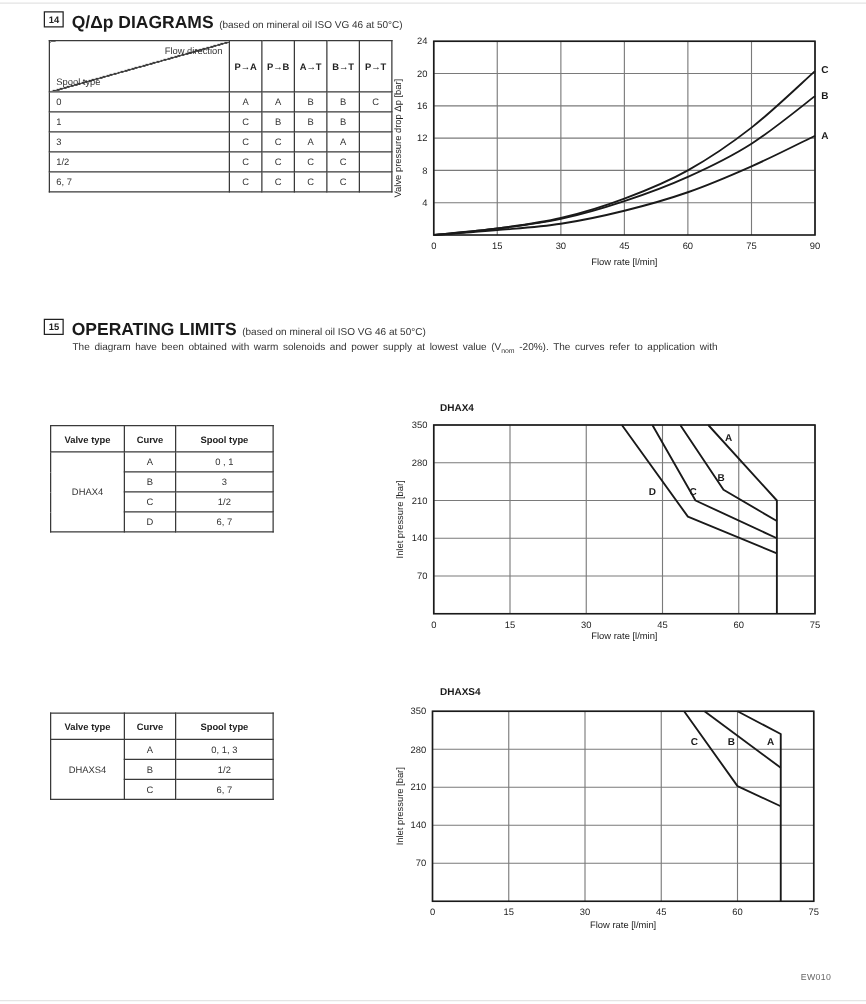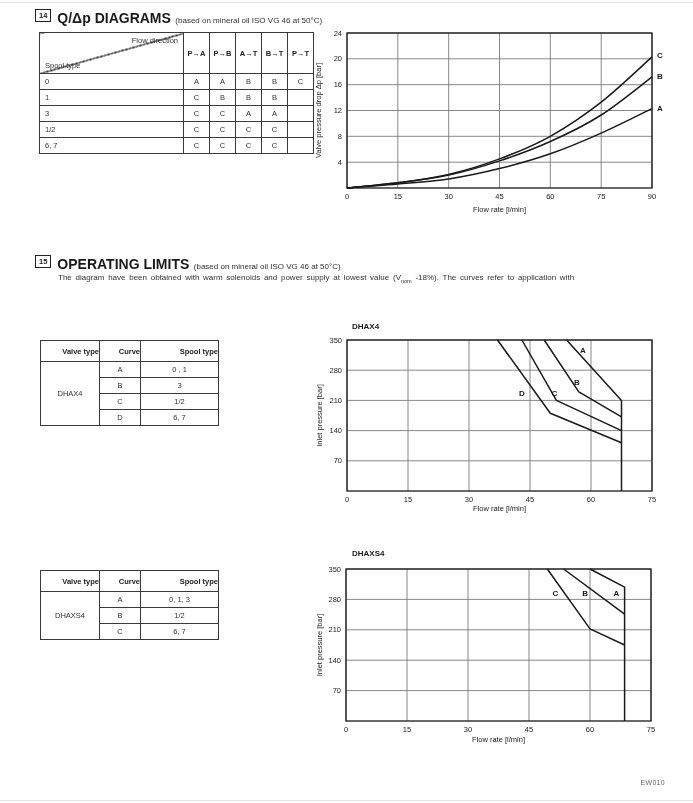--- a/index.html
+++ b/index.html
@@ -14,21 +14,21 @@
   .dtable{position:absolute;font-size:7.5px;color:#333;}
   .dtable td,.dtable th{border:1px solid #3a3a3a;padding:0;height:15px;text-align:center;font-size:7.5px;}
   .dtable th{font-weight:bold;color:#222;}
   .t1 .diag{width:138px;height:40px;position:relative;
     background-image:linear-gradient(to bottom right,transparent calc(50% - 0.7px),#3a3a3a calc(50% - 0.7px),#3a3a3a calc(50% + 0.7px),transparent calc(50% + 0.7px));}
   .t1 .diag .fd{position:absolute;top:3px;right:5px;font-size:7.5px;color:#333;}
   .t1 .diag .st{position:absolute;bottom:3px;left:5px;font-size:7.5px;color:#333;}
   .t1 .c-dir{width:25px;margin-left:24px;}
   .t1 .sp{text-align:left;padding-left:5px;width:138px;}
   
-  .t2 th{height:20px;text-align:right;}
+  .t2 th{height:20px;}
   .t2 .c1{width:58px;} .t2 .c2{width:40px;} .t2 .c3{width:77px;}
   .para{position:absolute;left:58px;top:271px;width:632px;font-size:8px;line-height:13px;color:#333;word-spacing:1.5px;}
   .chart{position:absolute;}
   .chart svg{display:block;}
   text{font-family:"Liberation Sans",sans-serif;}
   .tick{font-size:7.5px;fill:#222;}
   .ctitle{font-size:8px;font-weight:bold;fill:#1a1a1a;}
   .clabel{font-size:8px;font-weight:bold;fill:#1a1a1a;}
   .alabel{font-size:7.5px;fill:#222;}
   .footer{position:absolute;left:0;top:779px;width:665px;text-align:right;font-size:7px;color:#666;letter-spacing:0.3px;}
@@ -145,21 +145,21 @@
 
 <div class="sec-head" style="left:35px;top:255px;">
   <span class="numbox">15</span>
   <span>
     <span class="sec-title">OPERATING LIMITS</span>
     <span class="sec-sub">(based on mineral oil ISO VG 46 at 50°C)</span>
   </span>
 </div>
 
 <div class="para">
-  <span><span>The diagram have been obtained with warm solenoids and power supply at lowest value (V</span><sub>nom</sub><span> -18%). The curves refer to application with</span></span><br>
+  <span><span>The diagram have been obtained with warm solenoids and power supply at lowest value (V</span><sub>nom</sub><span> -20%). The curves refer to application with</span></span><br>
 </div>
 
 <table class="dtable t2" style="left:40px;top:340px;">
   <tbody>
       <tr>
     <th class="c1">Valve type</th>
     <th class="c2">Curve</th>
     <th class="c3">Spool type</th>
   </tr>
   <tr>

